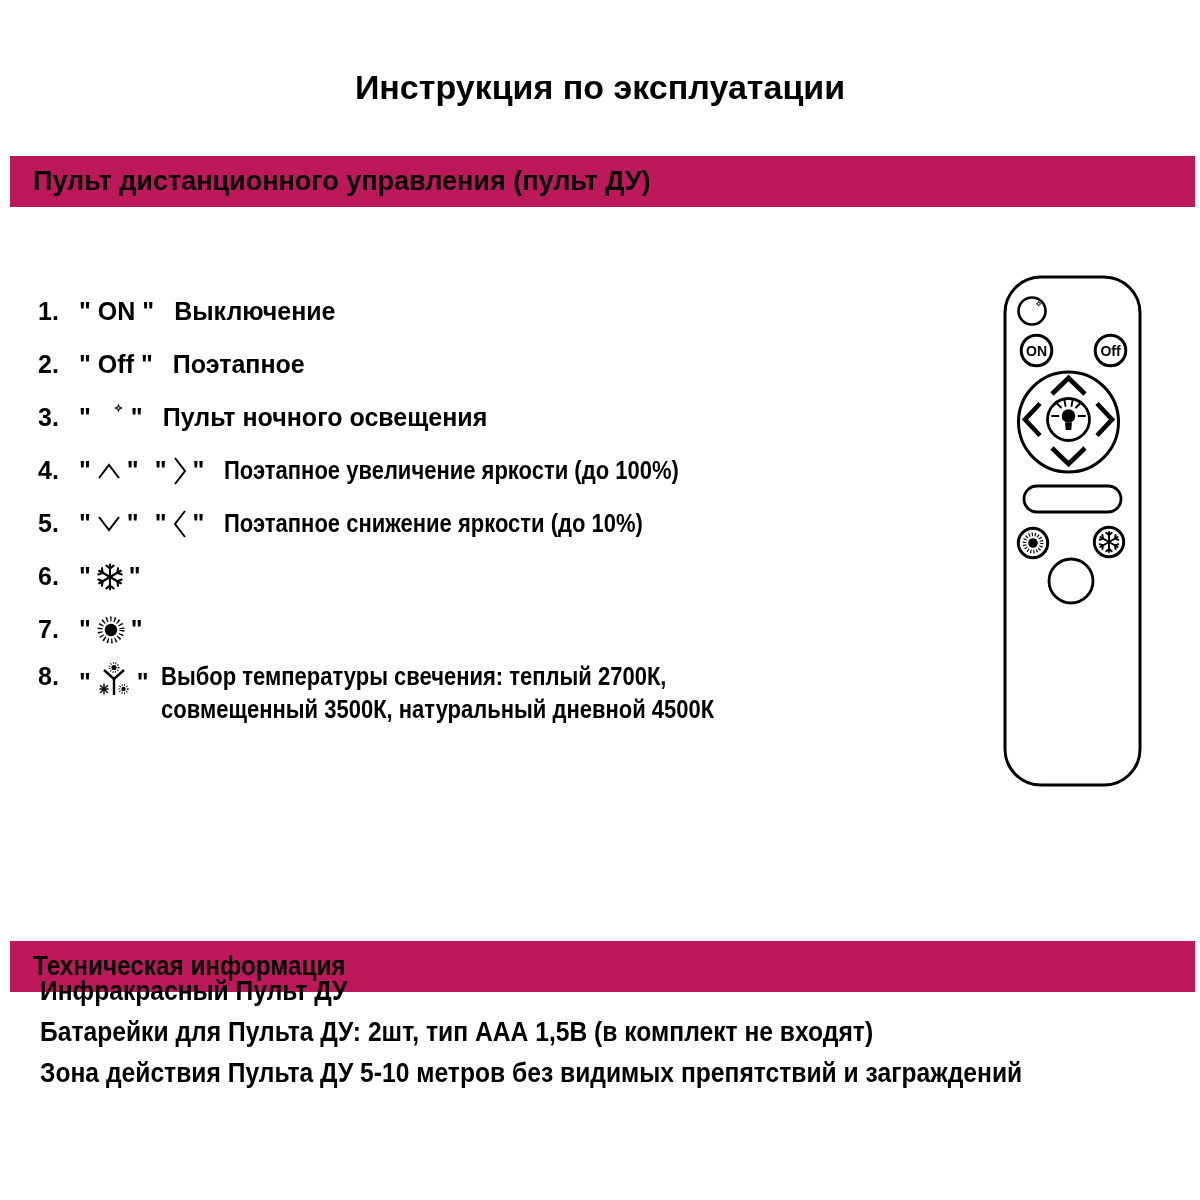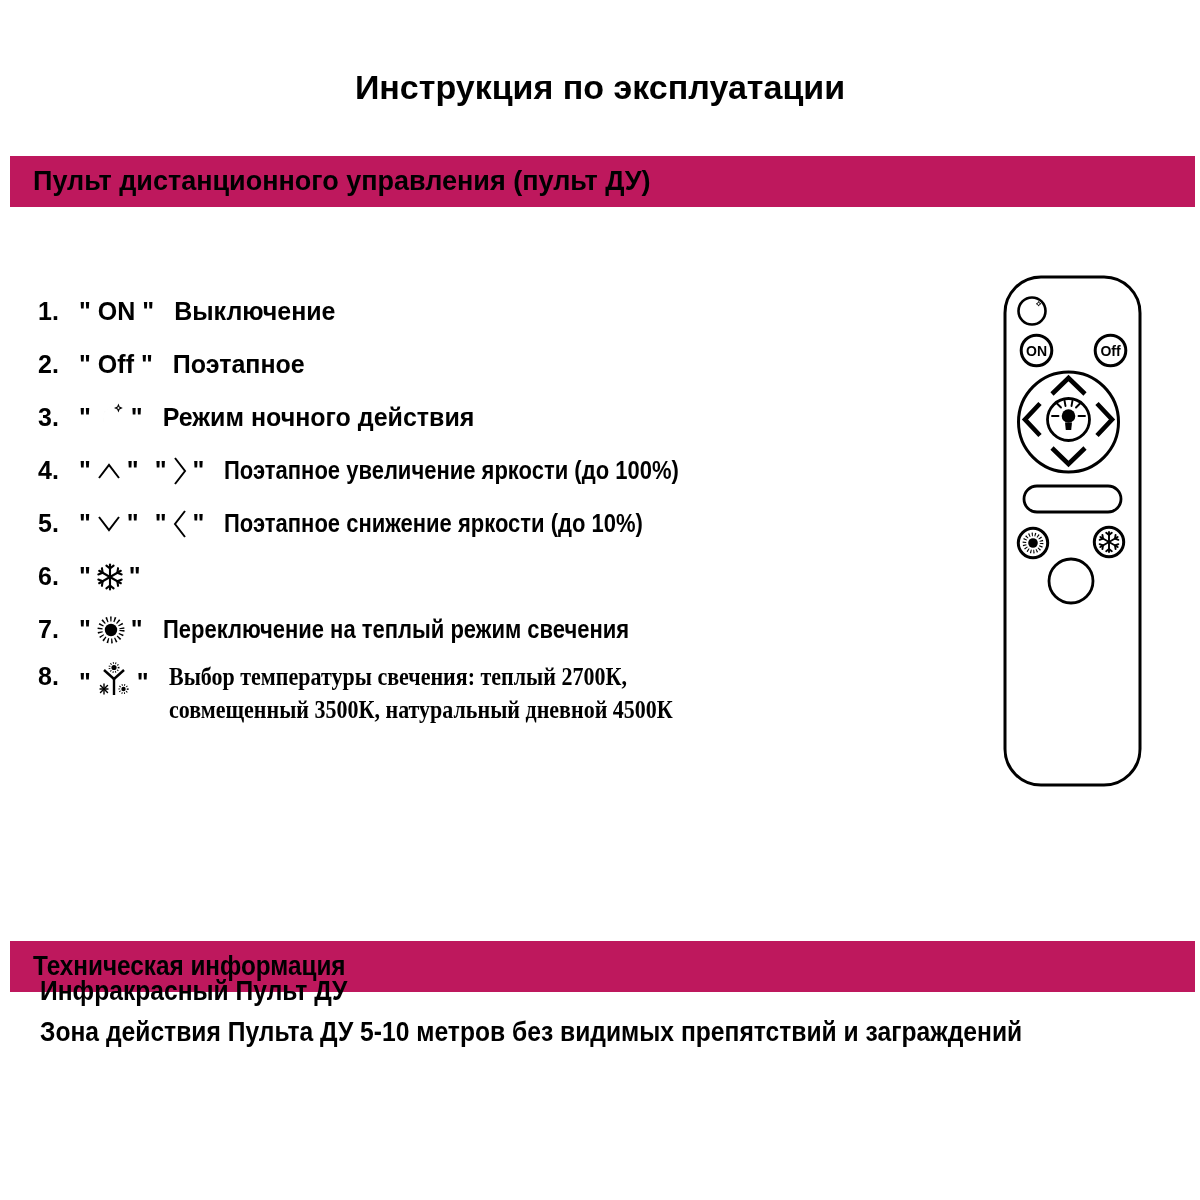--- a/index.html
+++ b/index.html
@@ -29,21 +29,21 @@
   .item .num { width:37px; flex:0 0 auto; }
   .q { margin:0 4px; }
   .sym { margin:0 3px; }
   .grp { display:flex; align-items:center; }
   .grp + .grp { margin-left:8px; }
   .desc { margin-left:16px; }
   .desc-far { }
   .icon { display:inline-block; vertical-align:middle; }
   .item-two-line { height:auto; align-items:flex-start; padding-top:4px; }
   .item-two-line .num, .item-two-line .grp { margin-top:2px; }
-  .desc-col { margin-left:16px; line-height:33px;font-family:Liberation Serif, serif; }
+  .desc-col { margin-left:8px; line-height:33px; }
   .desc-col span { display:block; }
 
   .remote-wrap { position:absolute; left:995px; top:272px; width:155px; height:525px; }
 
   .tech { position:absolute; left:40px; top:970px; }
   .tech-line { height:41px; display:flex; align-items:center; font-size:28px; font-weight:bold; }
 </style>
 </head>
 <body>
 
@@ -80,21 +80,21 @@
     <div class="item">
       <span class="num">3.</span>
       <span class="grp">
         <span class="q">"</span>
         <svg class="icon" width="32" height="32" viewBox="0 0 32 32">
           <path d="M20 4 A 11.3 11.3 0 1 0 20 27.6 A 8.9 8.9 0 1 1 20 4 Z" fill="#000"></path>
           <path d="M23.4 3 l0.9 2.1 2.1 0.9 -2.1 0.9 -0.9 2.1 -0.9 -2.1 -2.1 -0.9 2.1 -0.9 Z" fill="none" stroke="#000" stroke-width="1.1"></path>
         </svg>
         <span class="q">"</span>
       </span>
-      <span class="desc">Режим ночного действия</span>
+      <span class="desc">Пульт ночного освещения</span>
     </div>
 
     <div class="item">
       <span class="num">4.</span>
       <span class="grp">
         <span class="q">"</span>
         <svg class="icon" width="28" height="24" viewBox="0 0 28 24">
           <polyline points="4,19 14,6 24,19" fill="none" stroke="#000" stroke-width="2"></polyline>
         </svg>
         <span class="q">"</span>
@@ -153,21 +153,20 @@
     <div class="item">
       <span class="num">7.</span>
       <span class="grp">
         <span class="q">"</span>
         <svg class="icon" width="32" height="32" viewBox="0 0 32 32">
           <circle cx="16" cy="16" r="6.2" fill="#000"></circle>
           <circle cx="16" cy="16" r="11" fill="none" stroke="#000" stroke-width="5" stroke-dasharray="1.4 2.5"></circle>
         </svg>
         <span class="q">"</span>
       </span>
-      <span class="desc"><span class="cond">Переключение на теплый режим свечения</span></span>
     </div>
 
     <div class="item item-two-line">
       <span class="num">8.</span>
       <span class="grp">
         <span class="q">"</span>
         <svg class="icon" width="38" height="40" viewBox="0 0 38 40">
           <g stroke="#000" stroke-width="2.4" fill="none">
             <line x1="19" y1="17" x2="9" y2="8"></line>
             <line x1="19" y1="17" x2="29" y2="8"></line>
@@ -267,17 +266,20 @@
 
   <div class="bar bar-tech">
     <span class="bar-heading"><span class="cond2">Техническая информация</span></span>
   </div>
 
   <div class="tech">
     <div class="tech-line">
         <span class="cond">Инфракрасный Пульт ДУ</span>
       </div>
     <div class="tech-line">
+        <span class="cond">Батарейки для Пульта ДУ: 2шт, тип ААА 1,5В (в комплект не входят)</span>
+      </div>
+    <div class="tech-line">
         <span class="cond">Зона действия Пульта ДУ 5-10 метров без видимых препятствий и заграждений</span>
       </div>
   </div>
 
 </div>
 
 </body></html>

